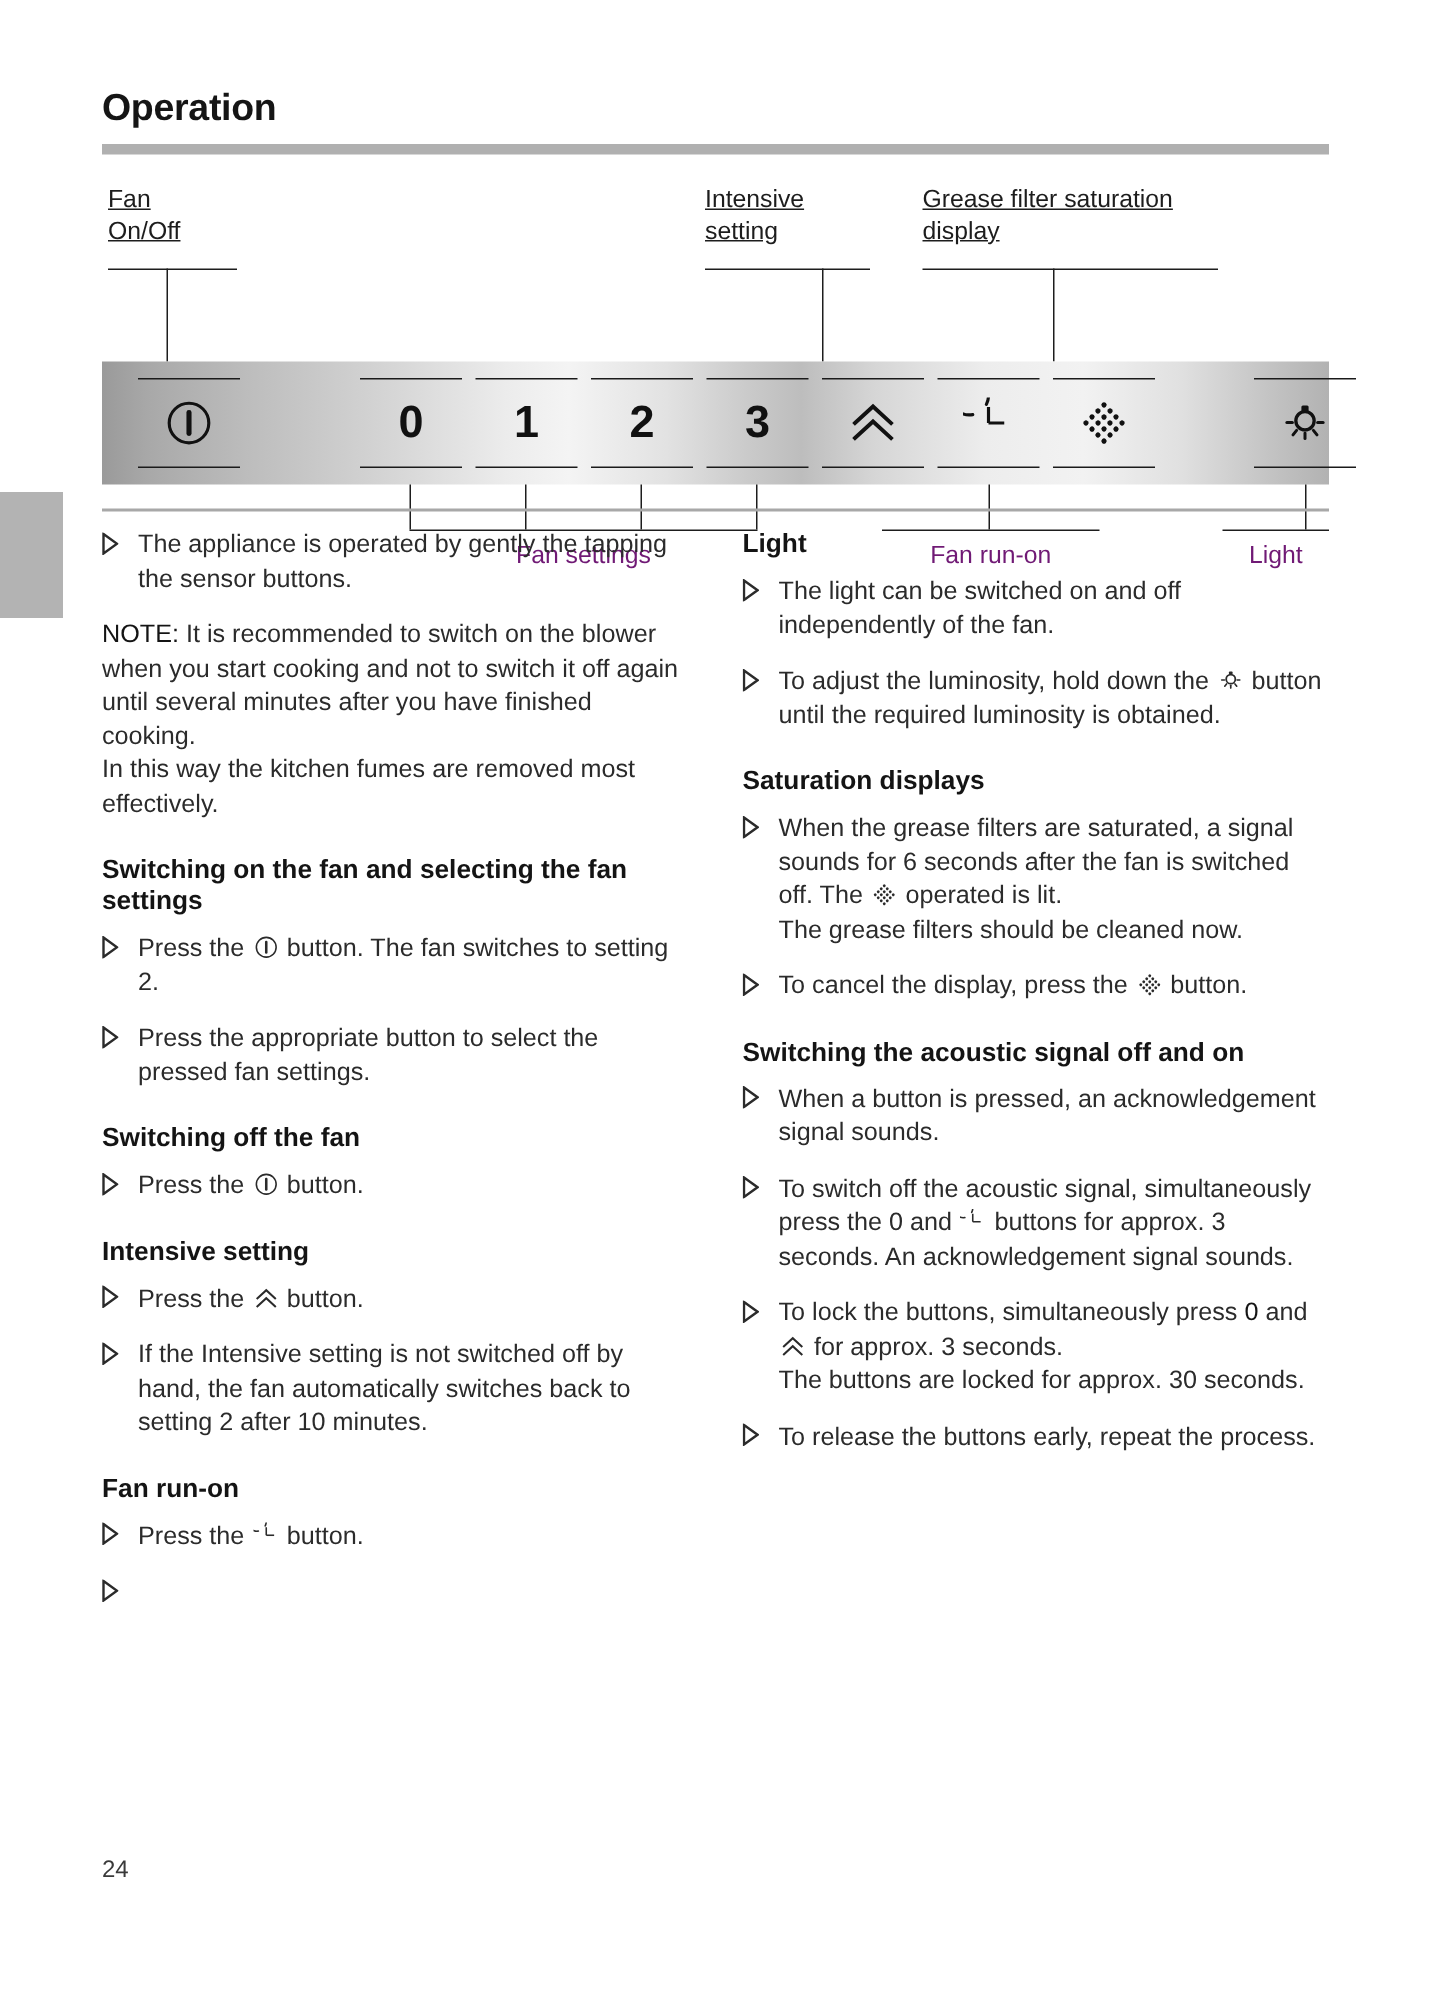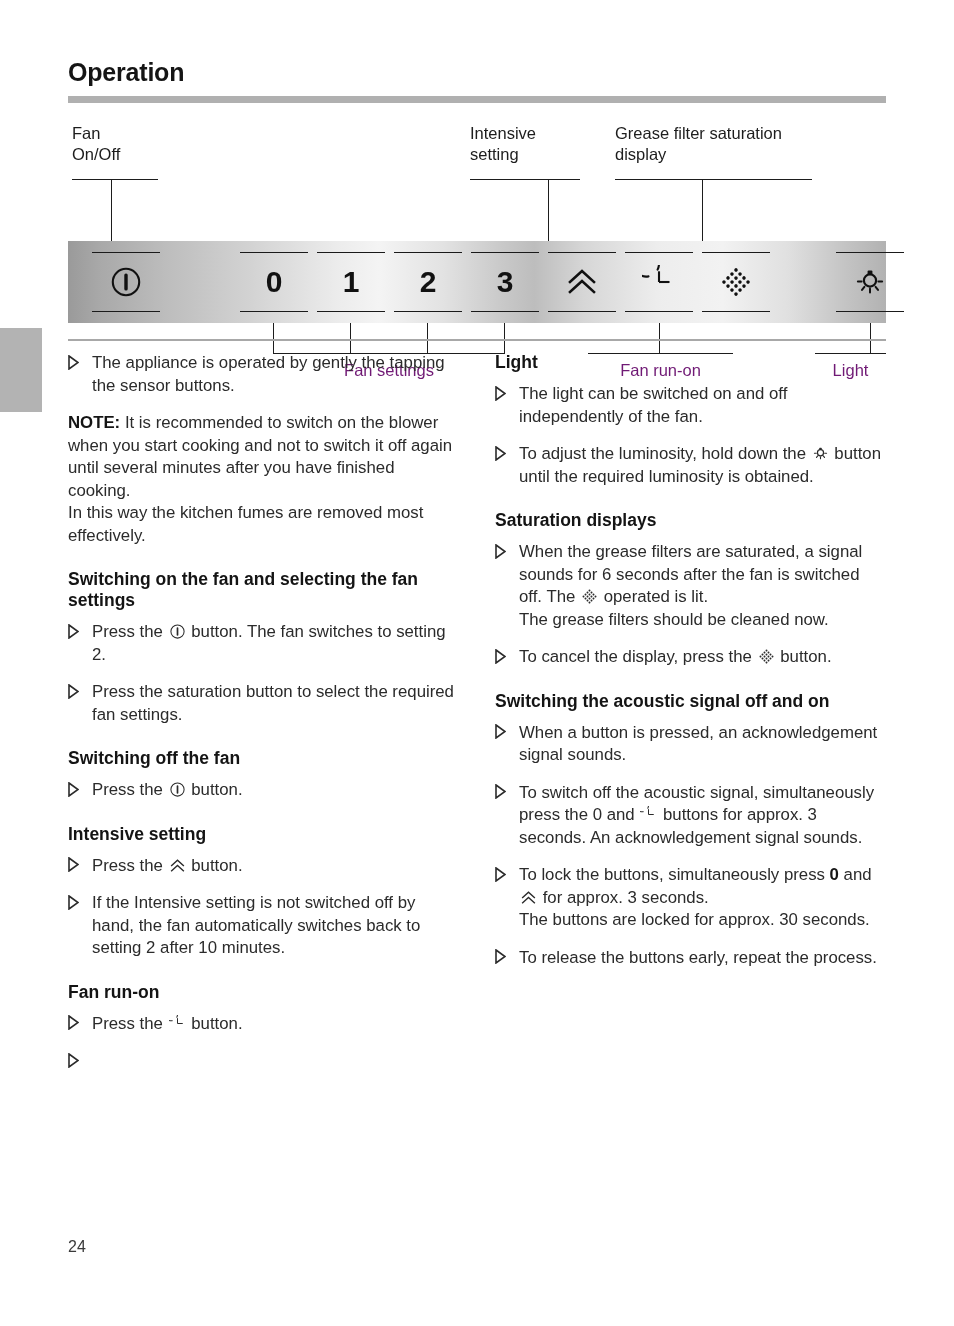--- a/index.html
+++ b/index.html
@@ -57,20 +57,21 @@
     height: 230px;
     margin-top: 20px;
   }
 
   .callout {
     position: absolute;
     font-size: 16.5px;
     line-height: 21px;
     color: #1d1d1d;
     white-space: pre-line;
+    text-decoration: underline;
   }
   .callout.fan-onoff   { left: 4px;   top: 0; }
   .callout.intensive   { left: 402px; top: 0; }
   .callout.grease      { left: 547px; top: 0; }
 
   
   .cl-bar {
     position: absolute;
     height: 0;
     border-top: 1.6px solid #1d1d1d;
@@ -201,21 +202,21 @@
     border-bottom: 7px solid transparent;
   }
   
   p.bullet .tri {
     border: none;
     width: 11px;
     height: 15px;
   }
   p.bullet .tri svg { display: block; }
 
-  b.strong { font-weight: bold; color: #141414; }
+  b.strong { font-weight: normal; color: #141414; }
 
   
   .inline-ico {
     display: inline-block;
     vertical-align: -3px;
     margin: 0 1px;
   }
   .inline-ico svg { display: block; }
 
   
@@ -392,21 +393,21 @@
               <rect x="15.3" y="8.4" width="3.4" height="17.2" rx="1.6" fill="#2b2b2b"></rect>
             </svg></span><span> button. The fan switches to setting 2.</span>
       </p>
 
       <p class="para bullet">
         <span class="tri">
           <svg width="11" height="15" viewBox="0 0 11 15">
               <path d="M1 1 L10 7.5 L1 14 Z" fill="none" stroke="#2b2b2b" stroke-width="1.6"></path>
             </svg>
         </span>
-        <span>Press the saturation button to select the required fan settings.</span>
+        <span>Press the appropriate button to select the pressed fan settings.</span>
       </p>
 
       <h2 class="sub">Switching off the fan</h2>
 
       <p class="para bullet">
         <span class="tri">
           <svg width="11" height="15" viewBox="0 0 11 15">
               <path d="M1 1 L10 7.5 L1 14 Z" fill="none" stroke="#2b2b2b" stroke-width="1.6"></path>
             </svg>
         </span><span>Press the </span><span class="inline-ico"><svg width="17" height="17" viewBox="0 0 34 34">

